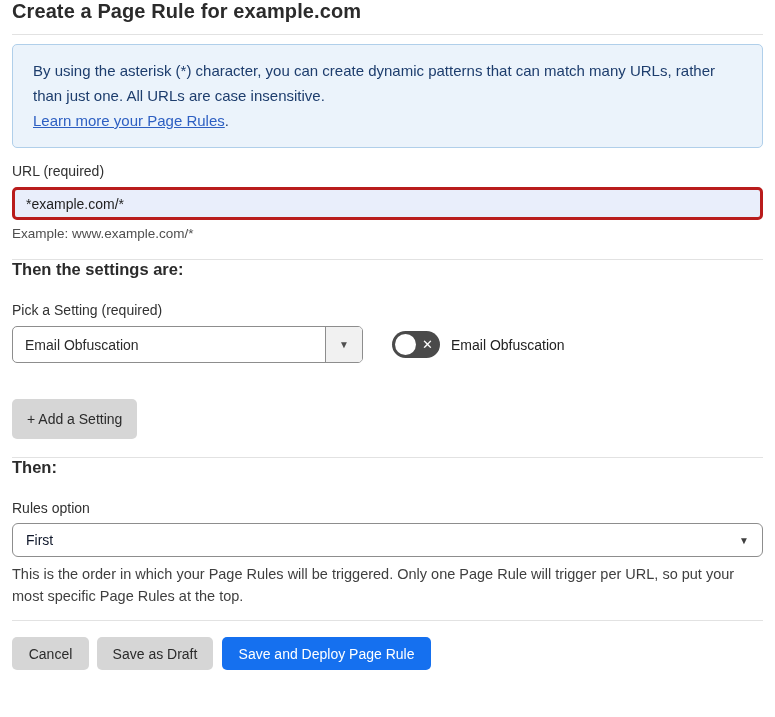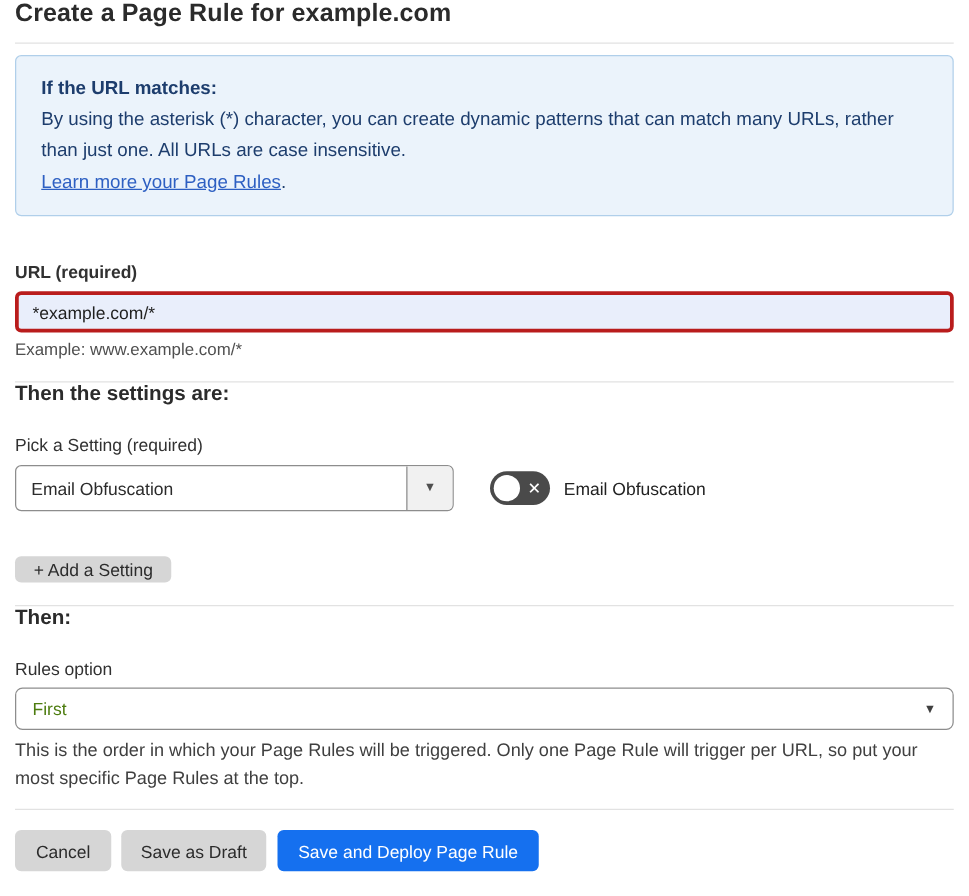--- a/index.html
+++ b/index.html
@@ -42,21 +42,21 @@
   .info-box a {
     color: #2d5fc2;
     text-decoration: underline;
     cursor: pointer;
   }
 
   .field-label {
     font-size: 14px;
     color: #313131;
   }
-  .url-label { margin-top: 36px; font-weight: bold; }
+  .url-label { margin-top: 15px; }
 
   .url-input {
     margin-top: 8px;
     width: 100%;
     height: 33px;
     background: #e9eefb;
     border: 3px solid #b91c1c;
     border-radius: 5px;
     padding: 0 11px;
     font-size: 14px;
@@ -153,21 +153,21 @@
     font-size: 14px;
     color: #222222;
   }
 
   .add-setting-btn {
     margin-top: 36px;
     display: inline-block;
     background: #d6d6d6;
     border: none;
     border-radius: 5px;
-    height: 21px;
+    height: 40px;
     padding: 0 15px;
     font-size: 14px;
     color: #2b2b2b;
     font-family: "Liberation Sans", sans-serif;
     cursor: pointer;
   }
 
   .divider.sect-2 { margin-top: 18px; }
 
   .order-select-label { margin-top: 23px; }
@@ -180,21 +180,21 @@
     height: 34px;
     background: #ffffff;
     border: 1px solid #8d8d8d;
     border-radius: 6px;
     padding: 0 13px;
     cursor: pointer;
   }
   .order-select .select-value {
     flex: 1;
     font-size: 14px;
-    color: #4d7c0f;
+    color: #0f172a;
   }
   .order-select .caret {
     color: #3f3f3f;
     font-size: 10px;
   }
 
   .order-helper {
     margin-top: 6px;
     font-size: 14.5px;
     line-height: 22px;
@@ -230,21 +230,20 @@
 </head>
 <body>
 
 <div class="container">
 
   <h1 class="page-title">Create a Page Rule for example.com</h1>
 
   <hr class="divider under-title">
 
   <div class="info-box">
-    <div class="info-heading">If the URL matches:</div>
     <div class="info-body">By using the asterisk (*) character, you can create dynamic patterns that can match many URLs, rather than just one. All URLs are case insensitive.</div>
     <div class="info-link-line"><a>Learn more your Page Rules</a><span>.</span></div>
   </div>
 
   <div class="field-label url-label">URL (required)</div>
   <input class="url-input" type="text" value="*example.com/*" style="">
   <div class="helper-text">Example: www.example.com/*</div>
 
   <hr class="divider sect-1">
 

